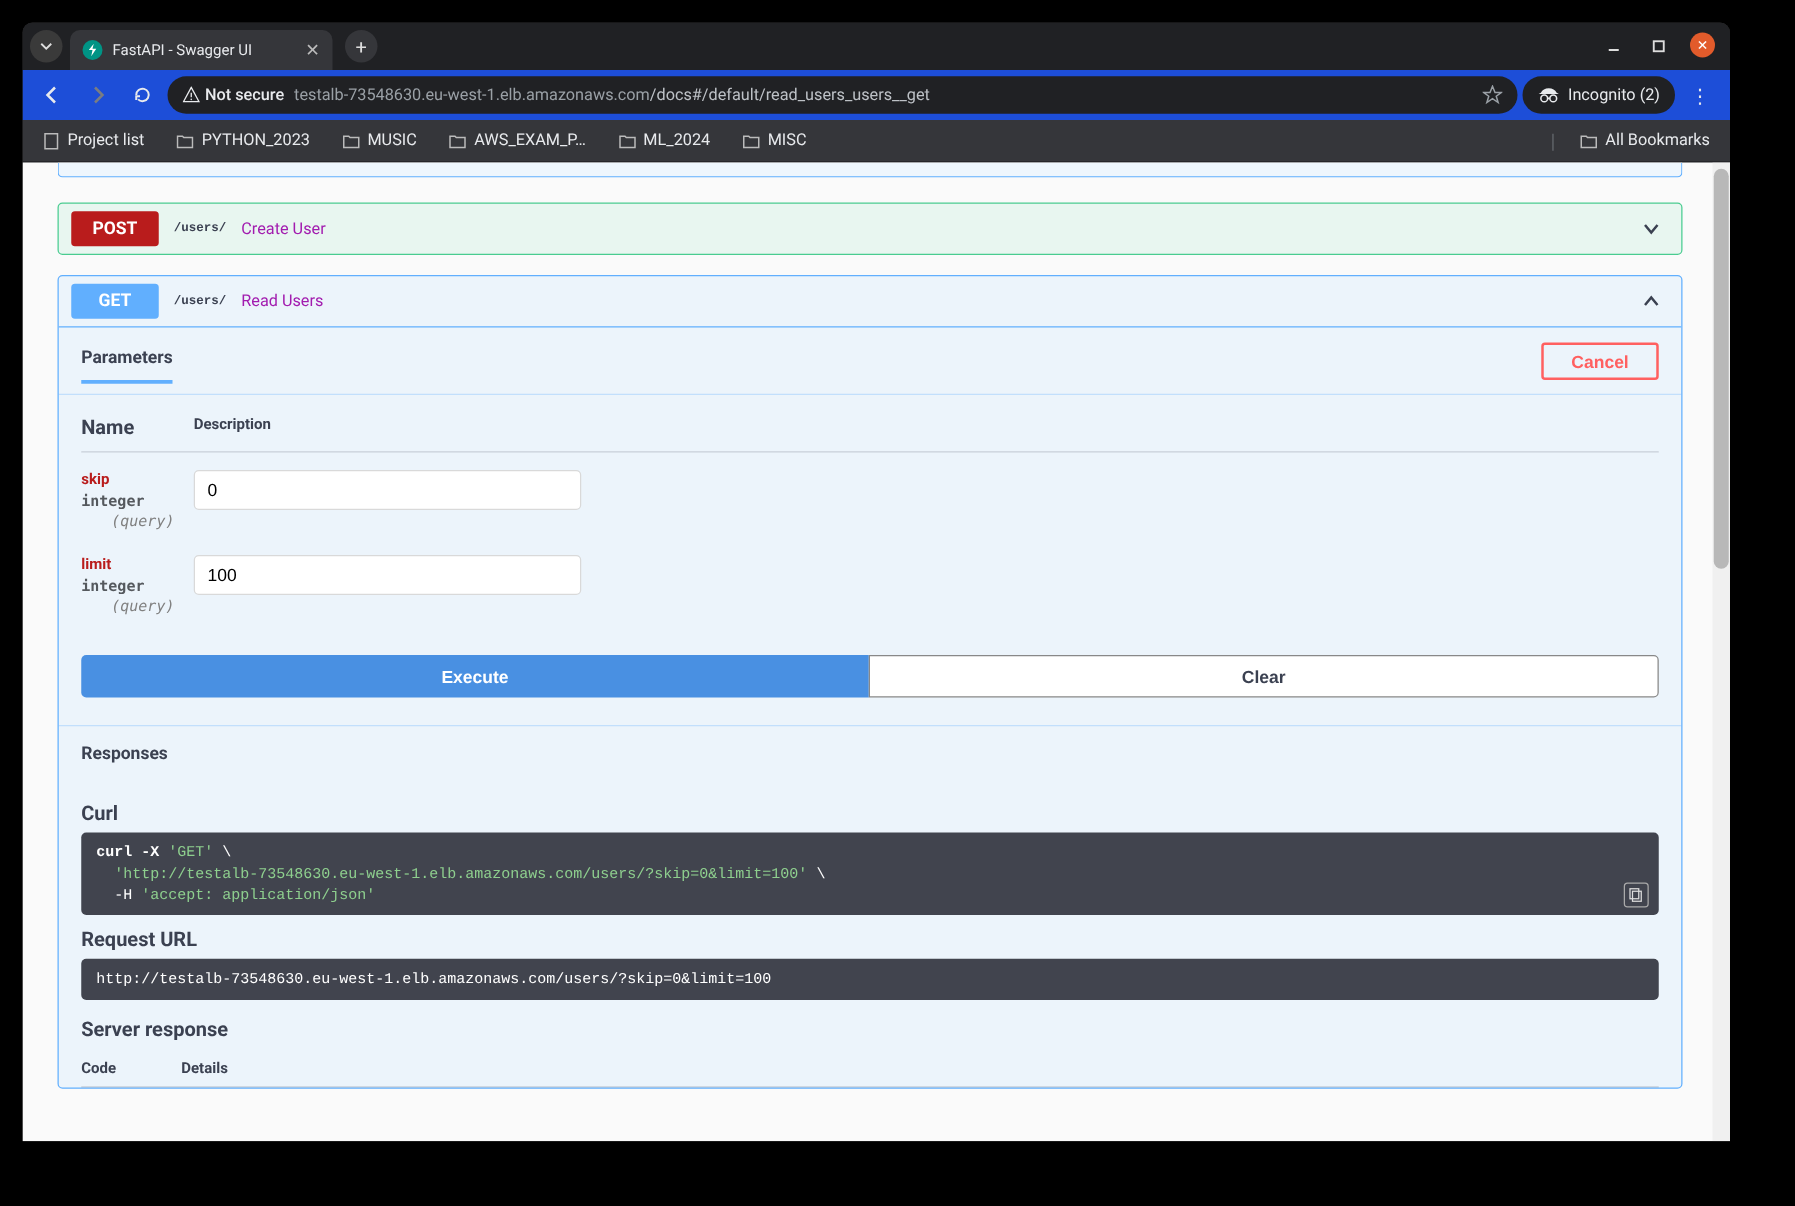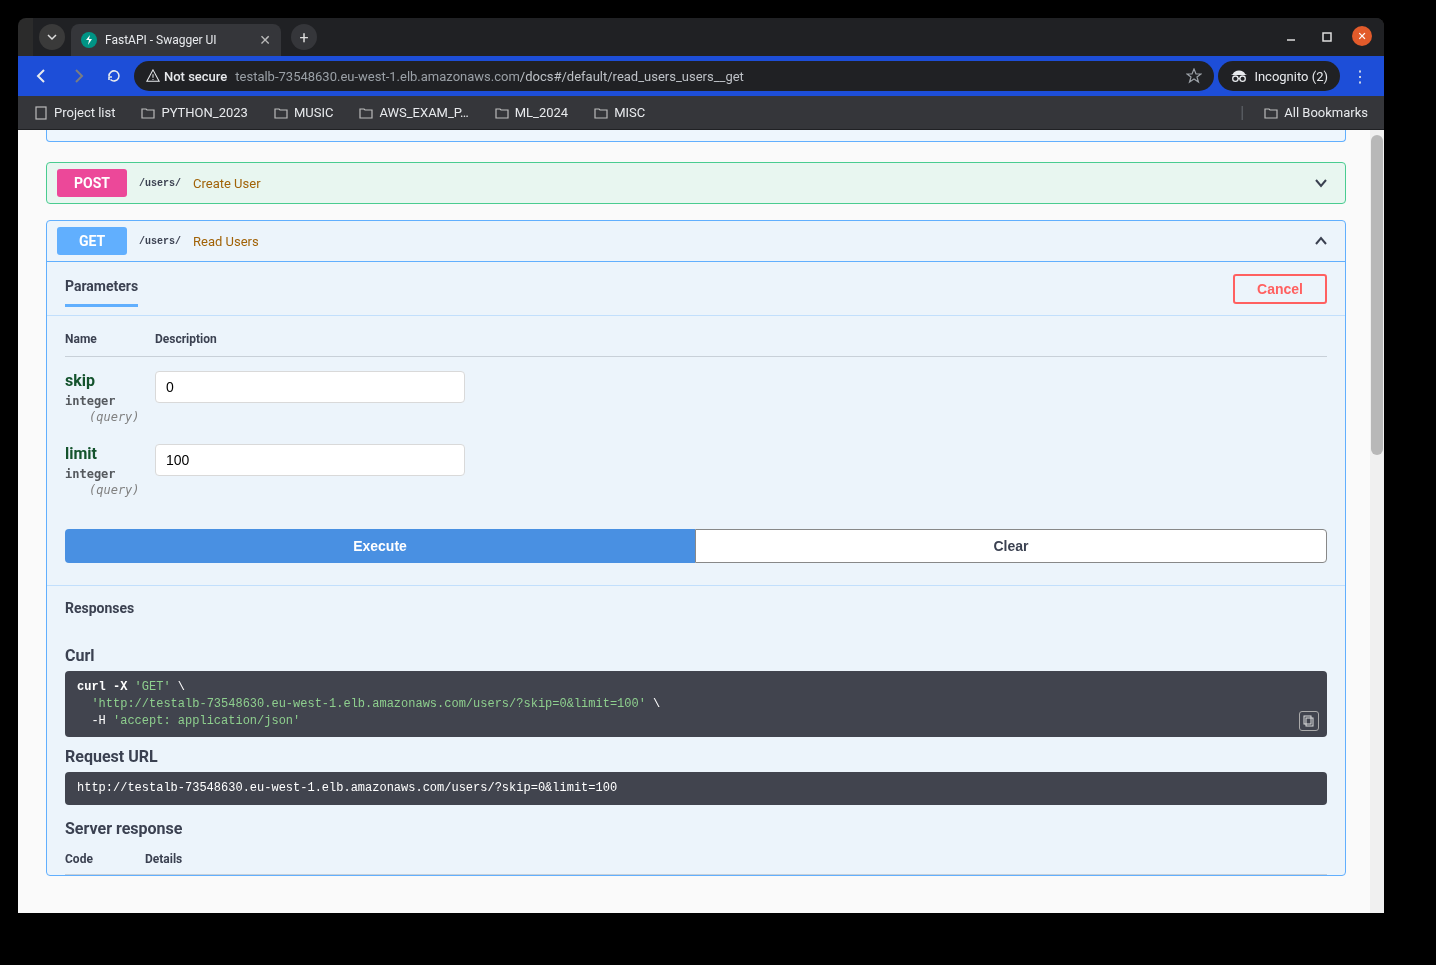--- a/index.html
+++ b/index.html
@@ -27,21 +27,20 @@
     overflow: hidden;
   }
   
   .tab-bar {
     background: #202124;
     height: 38px;
     display: flex;
     align-items: center;
     padding: 0 6px;
     gap: 6px;
-    margin-left: 15px;
   }
   .tab-dropdown {
     width: 26px; height: 26px;
     border-radius: 50%;
     background: #3a3a3a;
     display: flex; align-items: center; justify-content: center;
     color: #ddd;
     font-size: 11px;
   }
   .tab {
@@ -202,29 +201,29 @@
   }
   .method-badge {
     font-weight: 700;
     font-size: 14px;
     color: #fff;
     padding: 6px 0;
     width: 70px;
     text-align: center;
     border-radius: 3px;
   }
-  .method-post { background: #ec4899; }
+  .method-post { background: #b91c1c; }
   .method-get { background: #61affe; }
   .path-text {
     font-family: Menlo, Monaco, "Courier New", monospace;
     font-weight: 700;
     font-size: 10px;
     color: #3b4151;
   }
-  .summary-text { color: #a16207; font-size: 13px; }
+  .summary-text { color: #a21caf; font-size: 13px; }
   .chev { margin-left: auto; font-size: 18px; color: #3b4151; padding-right: 6px; }
   
   .opblock-body { border-top: 1px solid #61affe; }
   .tab-header {
     display: flex;
     align-items: center;
     padding: 8px 18px;
     border-bottom: 1px solid rgba(97,175,254,0.3);
   }
   .tab-header-label {
@@ -246,28 +245,28 @@
     cursor: pointer;
   }
   .params-table {
     padding: 16px 18px 8px 18px;
   }
   .thead {
     display: flex;
     border-bottom: 1px solid rgba(59,65,81,0.2);
     padding-bottom: 10px;
   }
-  .th-name { width: 90px; font-weight: 700; font-size: 12px; color: #3b4151; }
+  .th-name { width: 90px; font-weight: 700; font-size: 16px; color: #3b4151; }
   .th-desc { font-weight: 700; font-size: 12px; color: #3b4151; }
   .param-row {
     display: flex;
     padding: 14px 0 6px 0;
   }
   .param-meta { width: 90px; }
-  .param-name { font-weight: 700; font-size: 16px; color: #14532d; }
+  .param-name { font-weight: 700; font-size: 12px; color: #b91c1c; }
   .param-type { font-family: Menlo, Monaco, monospace; font-weight: 700; font-size: 12px; color: #55595e; margin-top: 4px; }
   .param-in { font-family: Menlo, Monaco, monospace; font-style: italic; font-size: 12px; color: #808080; margin-top: 2px; margin-left: 24px; }
   .param-input input {
     width: 310px;
     padding: 7px 10px;
     font-size: 14px;
     border: 1px solid #d9d9d9;
     border-radius: 4px;
     background: #fff;
   }

